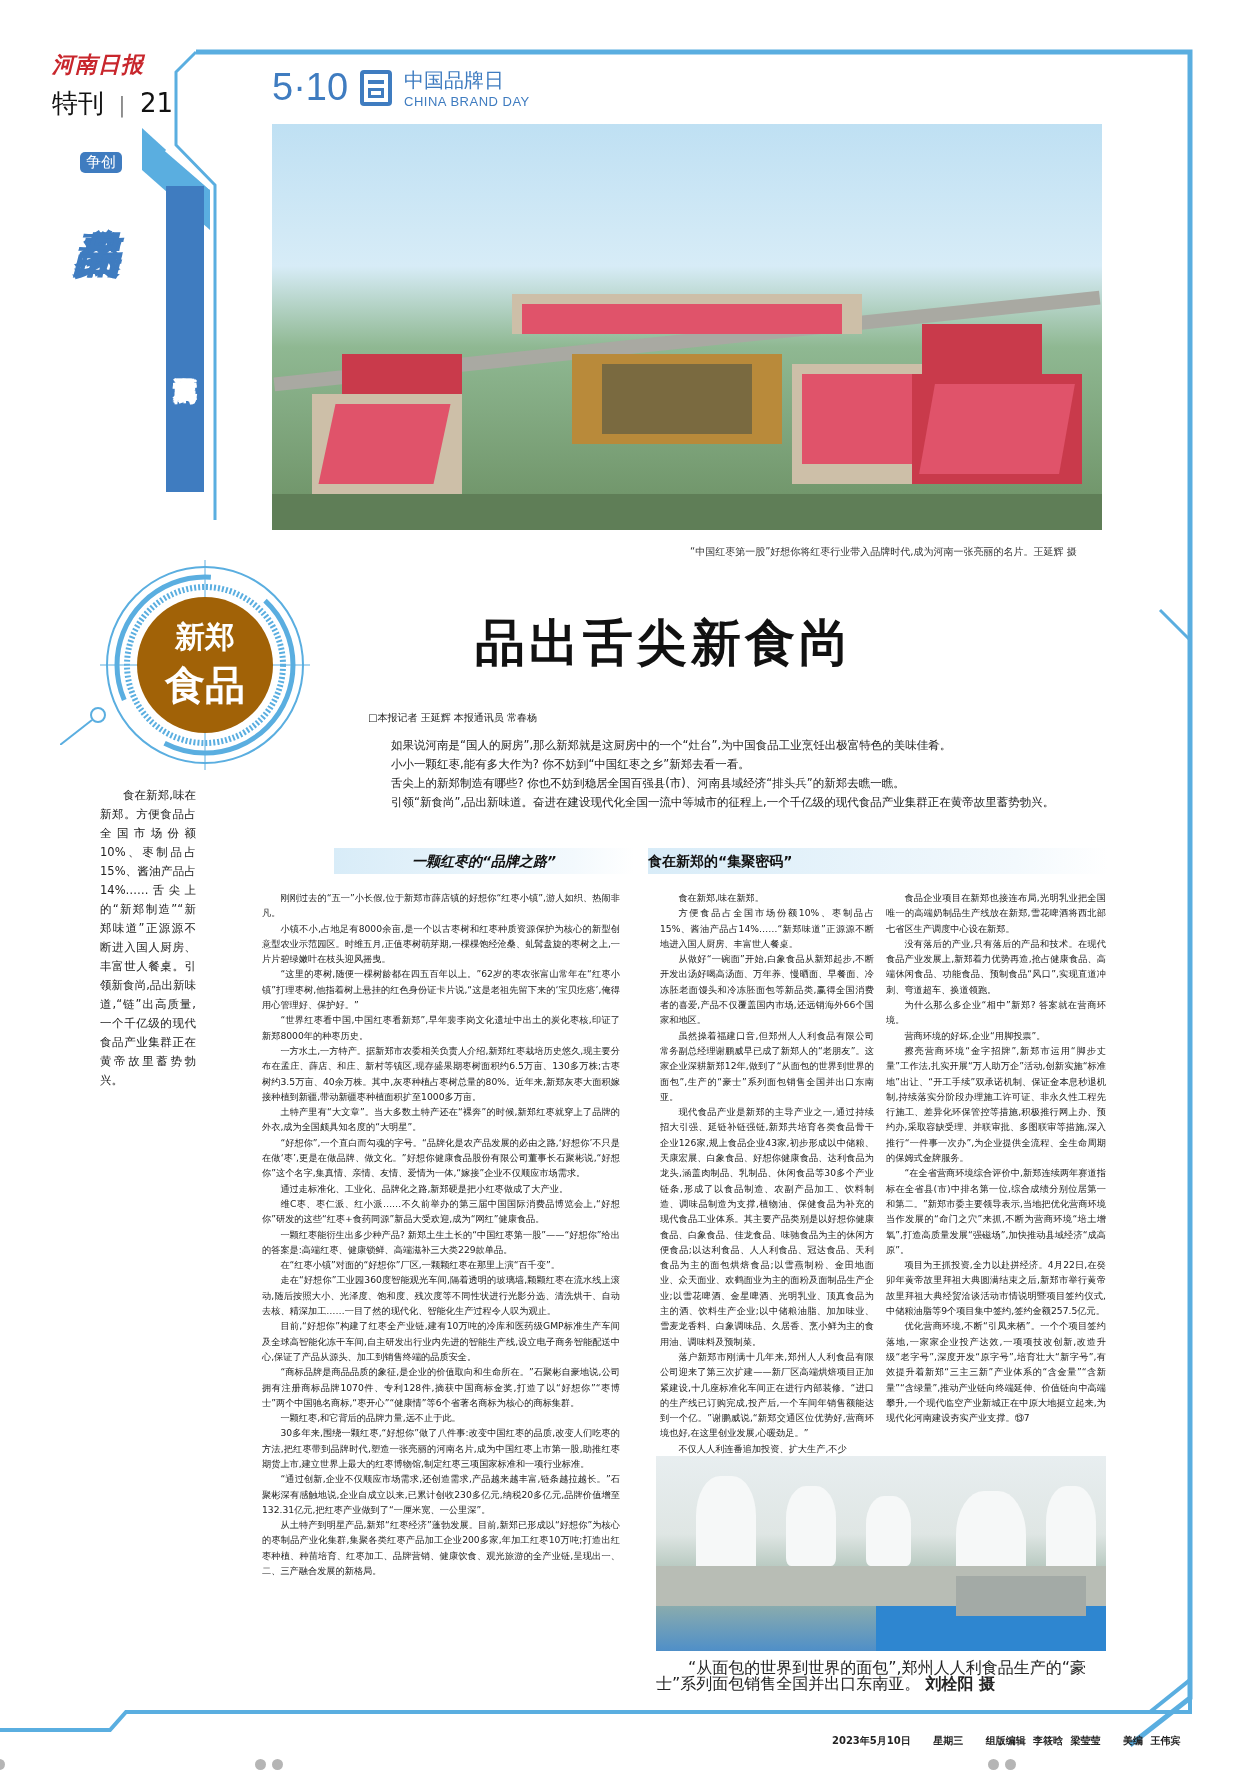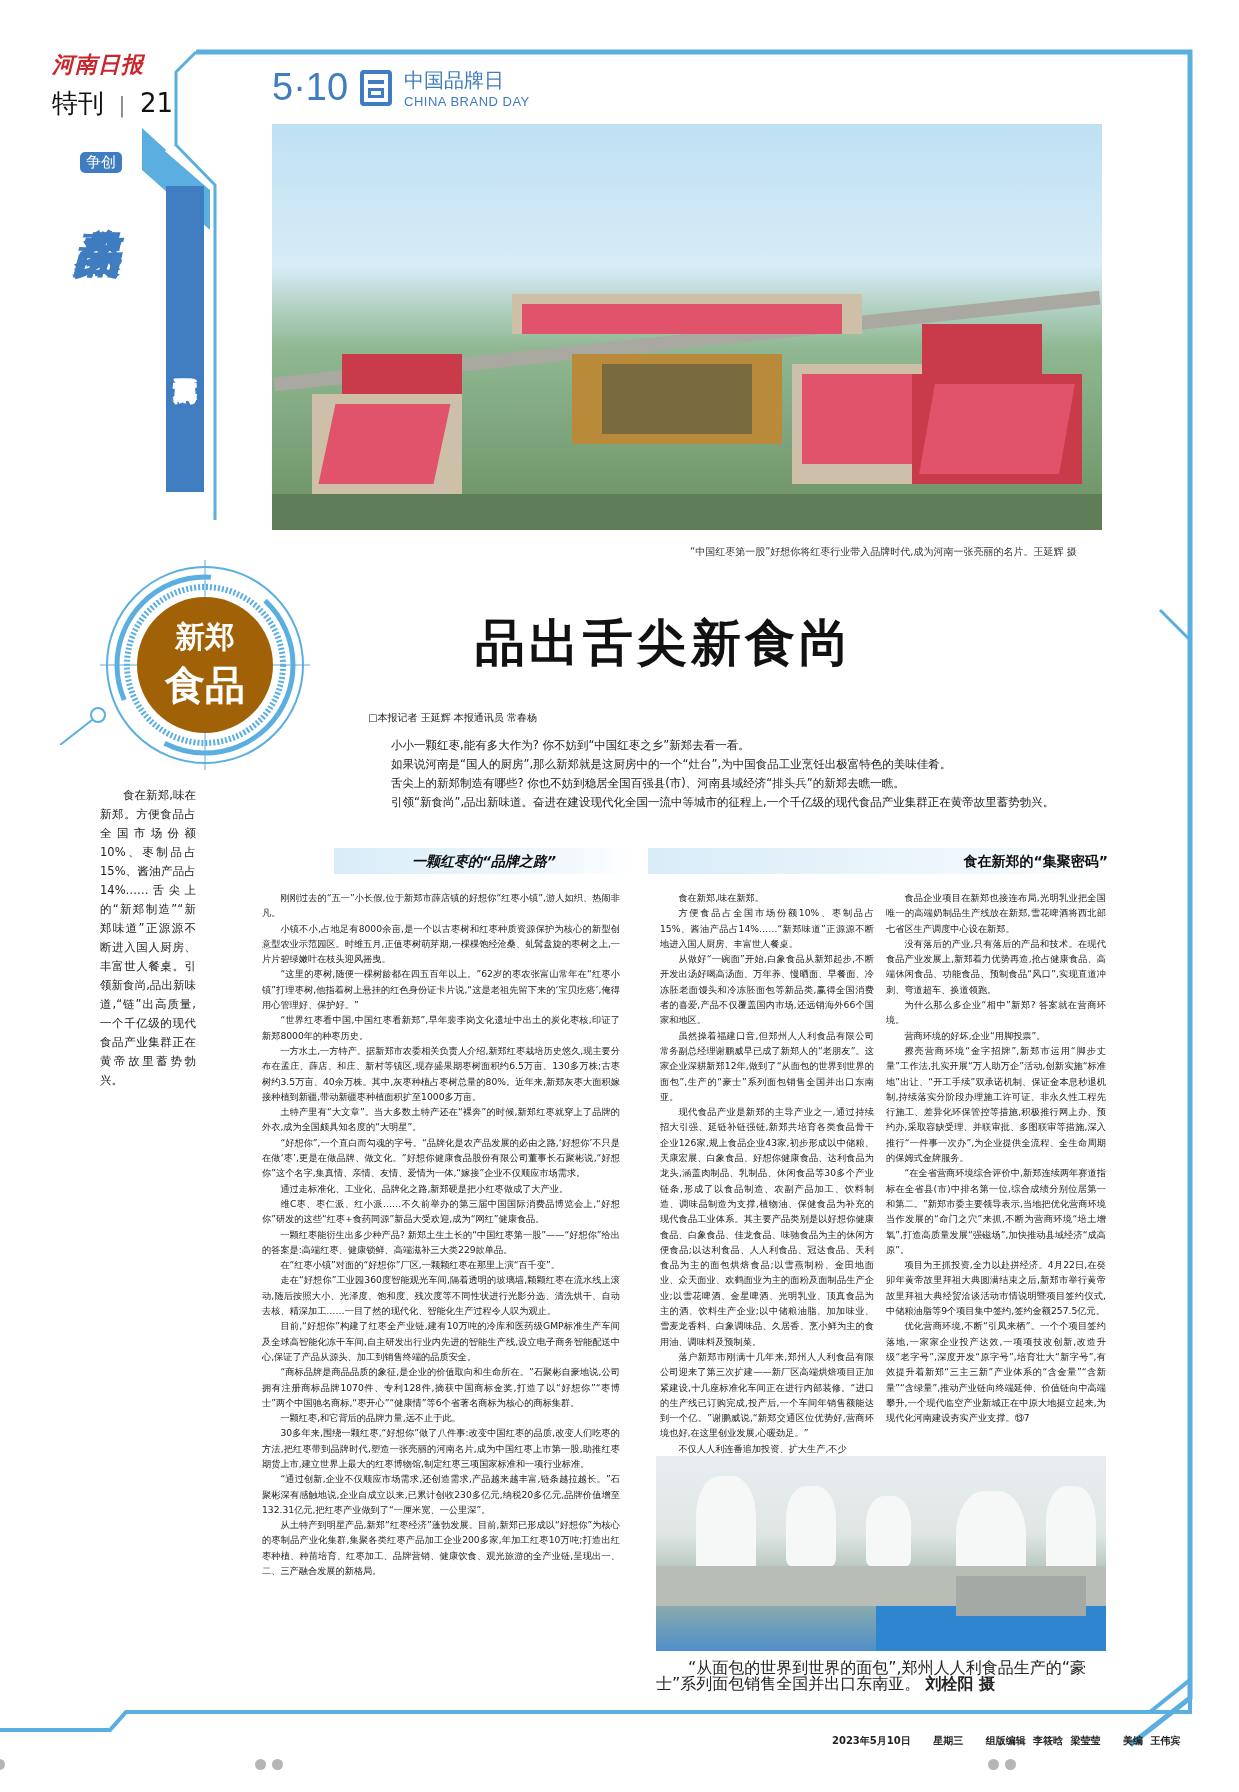--- a/index.html
+++ b/index.html
@@ -114,30 +114,30 @@
 <svg class="abs" style="left:60px;top:705px;" width="50" height="40">
   <circle cx="38" cy="10" r="7" fill="#fff" stroke="#5aaee0" stroke-width="2"></circle>
   <line x1="32" y1="15" x2="0" y2="40" stroke="#5aaee0" stroke-width="2"></line>
 </svg>
 
 <div class="abs left-sum">食在新郑,味在新郑。方便食品占全国市场份额10%、枣制品占15%、酱油产品占14%……舌尖上的“新郑制造”“新郑味道”正源源不断进入国人厨房、丰富世人餐桌。引领新食尚,品出新味道,“链”出高质量,一个千亿级的现代食品产业集群正在黄帝故里蓄势勃兴。</div>
 
 <div class="abs headline">品出舌尖新食尚</div>
 <div class="abs byline">□本报记者 王延辉 本报通讯员 常春杨</div>
 <div class="abs lead">
+  <p>如果说河南是“国人的厨房”,那么新郑就是这厨房中的一个“灶台”,为中国食品工业烹饪出极富特色的美味佳肴。</p>
   <p>小小一颗红枣,能有多大作为? 你不妨到“中国红枣之乡”新郑去看一看。</p>
-  <p>如果说河南是“国人的厨房”,那么新郑就是这厨房中的一个“灶台”,为中国食品工业烹饪出极富特色的美味佳肴。</p>
   <p>舌尖上的新郑制造有哪些? 你也不妨到稳居全国百强县(市)、河南县域经济“排头兵”的新郑去瞧一瞧。</p>
   <p>引领“新食尚”,品出新味道。奋进在建设现代化全国一流中等城市的征程上,一个千亿级的现代食品产业集群正在黄帝故里蓄势勃兴。</p>
 </div>
 
 <div class="abs sec-bar" style="left:334px;width:300px;text-align:center;font-style:italic;">
   <span>一颗红枣的“品牌之路”</span>
 </div>
-<div class="abs sec-bar" style="left:648px;width:460px;text-align:right;">
+<div class="abs sec-bar" style="left:648px;width:460px;text-align:left;">
   <span>食在新郑的“集聚密码”</span>
 </div>
 
 <div class="abs col" style="left:262px;width:358px;">
   <p>刚刚过去的“五一”小长假,位于新郑市薛店镇的好想你“红枣小镇”,游人如织、热闹非凡。</p>
   <p>小镇不小,占地足有8000余亩,是一个以古枣树和红枣种质资源保护为核心的新型创意型农业示范园区。时维五月,正值枣树萌芽期,一棵棵饱经沧桑、虬髯盘旋的枣树之上,一片片碧绿嫩叶在枝头迎风摇曳。</p>
   <p>“这里的枣树,随便一棵树龄都在四五百年以上。”62岁的枣农张富山常年在“红枣小镇”打理枣树,他指着树上悬挂的红色身份证卡片说,“这是老祖先留下来的‘宝贝疙瘩’,俺得用心管理好、保护好。”</p>
   <p>“世界红枣看中国,中国红枣看新郑”,早年裴李岗文化遗址中出土的炭化枣核,印证了新郑8000年的种枣历史。</p>
   <p>一方水土,一方特产。据新郑市农委相关负责人介绍,新郑红枣栽培历史悠久,现主要分布在孟庄、薛店、和庄、新村等镇区,现存盛果期枣树面积约6.5万亩、130多万株;古枣树约3.5万亩、40余万株。其中,灰枣种植占枣树总量的80%。近年来,新郑灰枣大面积嫁接种植到新疆,带动新疆枣种植面积扩至1000多万亩。</p>
   <p>土特产里有“大文章”。当大多数土特产还在“裸奔”的时候,新郑红枣就穿上了品牌的外衣,成为全国颇具知名度的“大明星”。</p>

